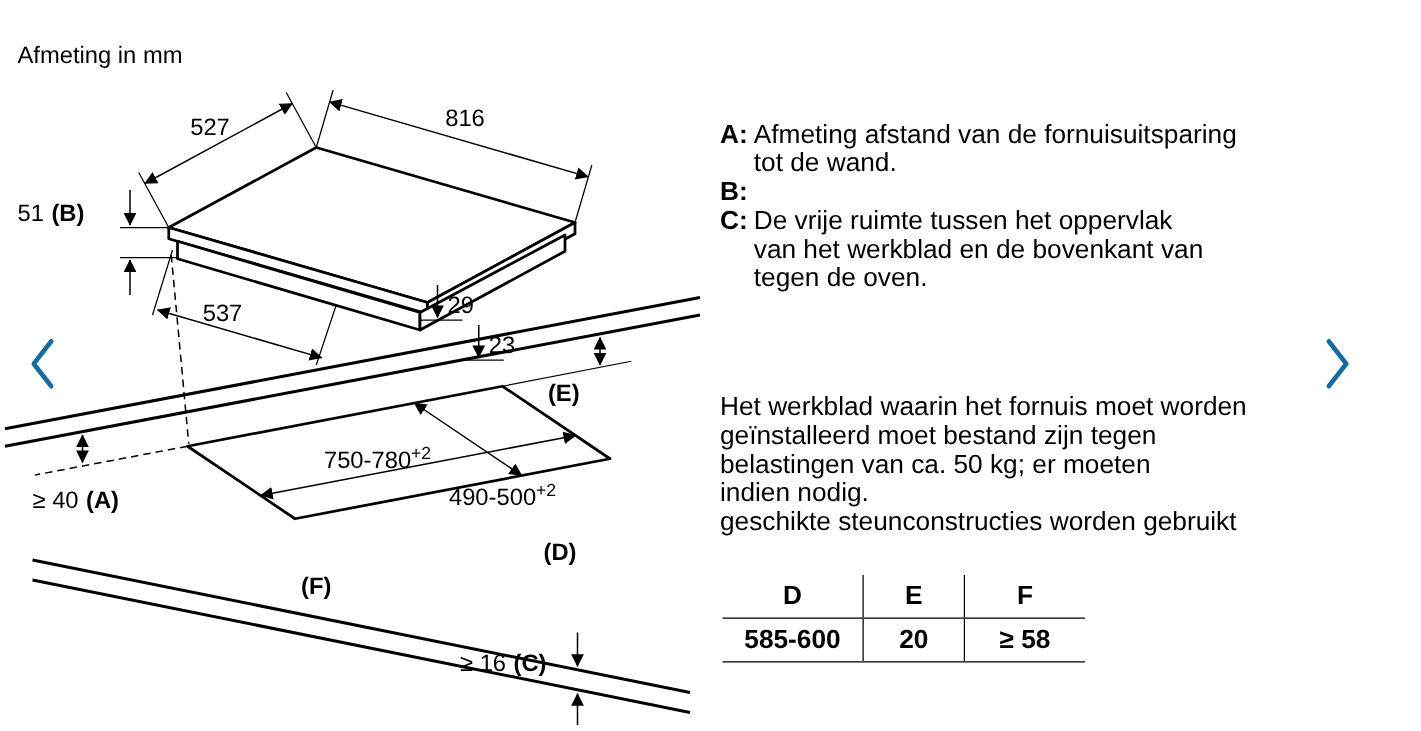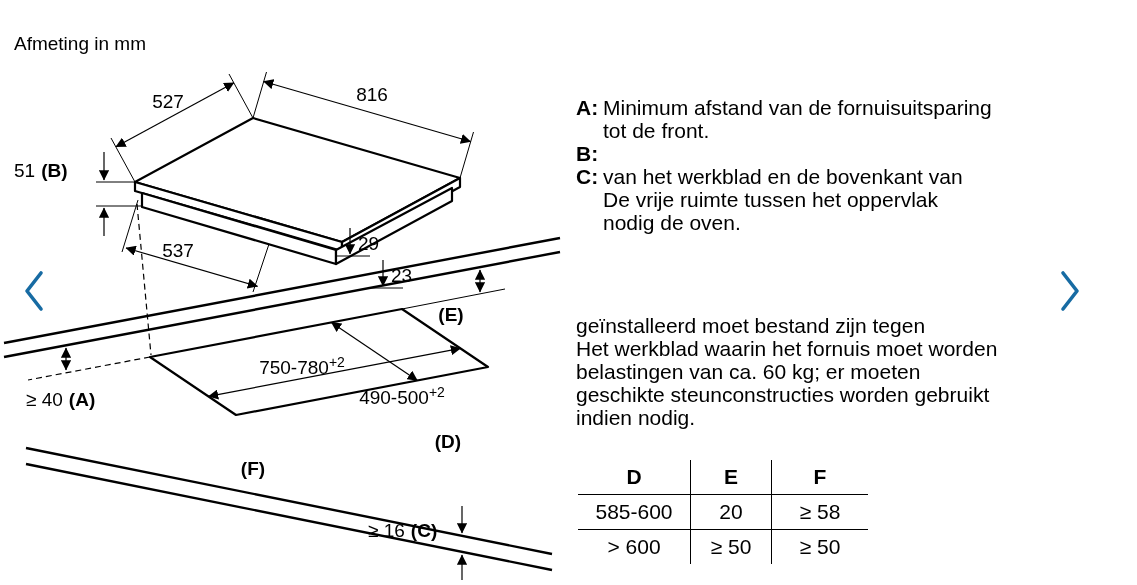--- a/index.html
+++ b/index.html
@@ -20,21 +20,21 @@
   .ext{stroke:#000;stroke-width:1;}
   .dim{stroke:#000;stroke-width:1.2;fill:none;}
   .dash{stroke:#000;stroke-width:1.2;stroke-dasharray:6 4;fill:none;}
 
   .legend{position:absolute;left:576px;top:84px;width:556px;font-size:21px;line-height:23px;}
   .legend-item{display:flex;}
   .legend-letter{font-weight:bold;width:27px;flex:none;}
   .para{position:absolute;left:576px;top:302px;width:556px;font-size:21px;line-height:23px;}
 
   .spec-table{position:absolute;left:578px;top:448px;border-collapse:collapse;font-size:21px;}
-  .spec-table th,.spec-table td{text-align:center;padding:5px 0;font-weight:normal;}
+  .spec-table th,.spec-table td{text-align:center;padding:5px 0;font-weight:bold;}
   .spec-table th{font-weight:bold;}
   .spec-table .c1{width:112px;}
   .spec-table .c2{width:80px;}
   .spec-table .c3{width:96px;}
   .spec-table tr > *:nth-child(n+2){border-left:1.5px solid #000;}
   .spec-table thead th{border-bottom:1.5px solid #000;}
   .spec-table tbody tr:first-child td{border-bottom:1.5px solid #000;}
 
   .nav-btn{position:absolute;background:none;border:none;padding:0;cursor:pointer;line-height:0;}
   .nav-prev{left:22px;top:256px;}
@@ -119,63 +119,58 @@
       <line class="dim" x1="383" y1="248" x2="383" y2="274" marker-end="url(#arr)"></line>
       <line class="ext" x1="369" y1="276" x2="403" y2="276"></line>
       <text x="391" y="270">23</text>
     </svg>
   </div>
 
   <div class="legend">
     <div class="legend-item">
       <span class="legend-letter">A:</span>
       <div class="legend-lines">
-        <div>Minimum afstand van de fornuisuitsparing</div>
-        <div>tot de front.</div>
+        <div>Afmeting afstand van de fornuisuitsparing</div>
+        <div>tot de wand.</div>
       </div>
     </div>
     <div class="legend-item">
       <span class="legend-letter">B:</span>
     </div>
     <div class="legend-item">
       <span class="legend-letter">C:</span>
       <div class="legend-lines">
+        <div>De vrije ruimte tussen het oppervlak</div>
         <div>van het werkblad en de bovenkant van</div>
-        <div>De vrije ruimte tussen het oppervlak</div>
-        <div>nodig de oven.</div>
+        <div>tegen de oven.</div>
       </div>
     </div>
   </div>
 
   <div class="para">
+    <div>Het werkblad waarin het fornuis moet worden</div>
     <div>geïnstalleerd moet bestand zijn tegen</div>
-    <div>Het werkblad waarin het fornuis moet worden</div>
-    <div>belastingen van ca. 60 kg; er moeten</div>
+    <div>belastingen van ca. 50 kg; er moeten</div>
+    <div>indien nodig.</div>
     <div>geschikte steunconstructies worden gebruikt</div>
-    <div>indien nodig.</div>
   </div>
 
   <table class="spec-table">
     <thead>
       <tr>
         <th class="c1">D</th>
         <th class="c2">E</th>
         <th class="c3">F</th>
       </tr>
     </thead>
     <tbody>
       <tr>
         <td>585-600</td>
         <td>20</td>
         <td>≥ 58</td>
-      </tr>
-      <tr>
-        <td>&gt; 600</td>
-        <td>≥ 50</td>
-        <td>≥ 50</td>
       </tr>
     </tbody>
   </table>
 
   <button class="nav-btn nav-prev">
     <svg width="24" height="46" viewBox="0 0 24 46">
       <polyline points="19,5 5,23 19,41" fill="none" stroke-width="3.6" stroke-linecap="round" stroke-linejoin="round" stroke="#176ba3"></polyline>
     </svg>
   </button>
   <button class="nav-btn nav-next">

